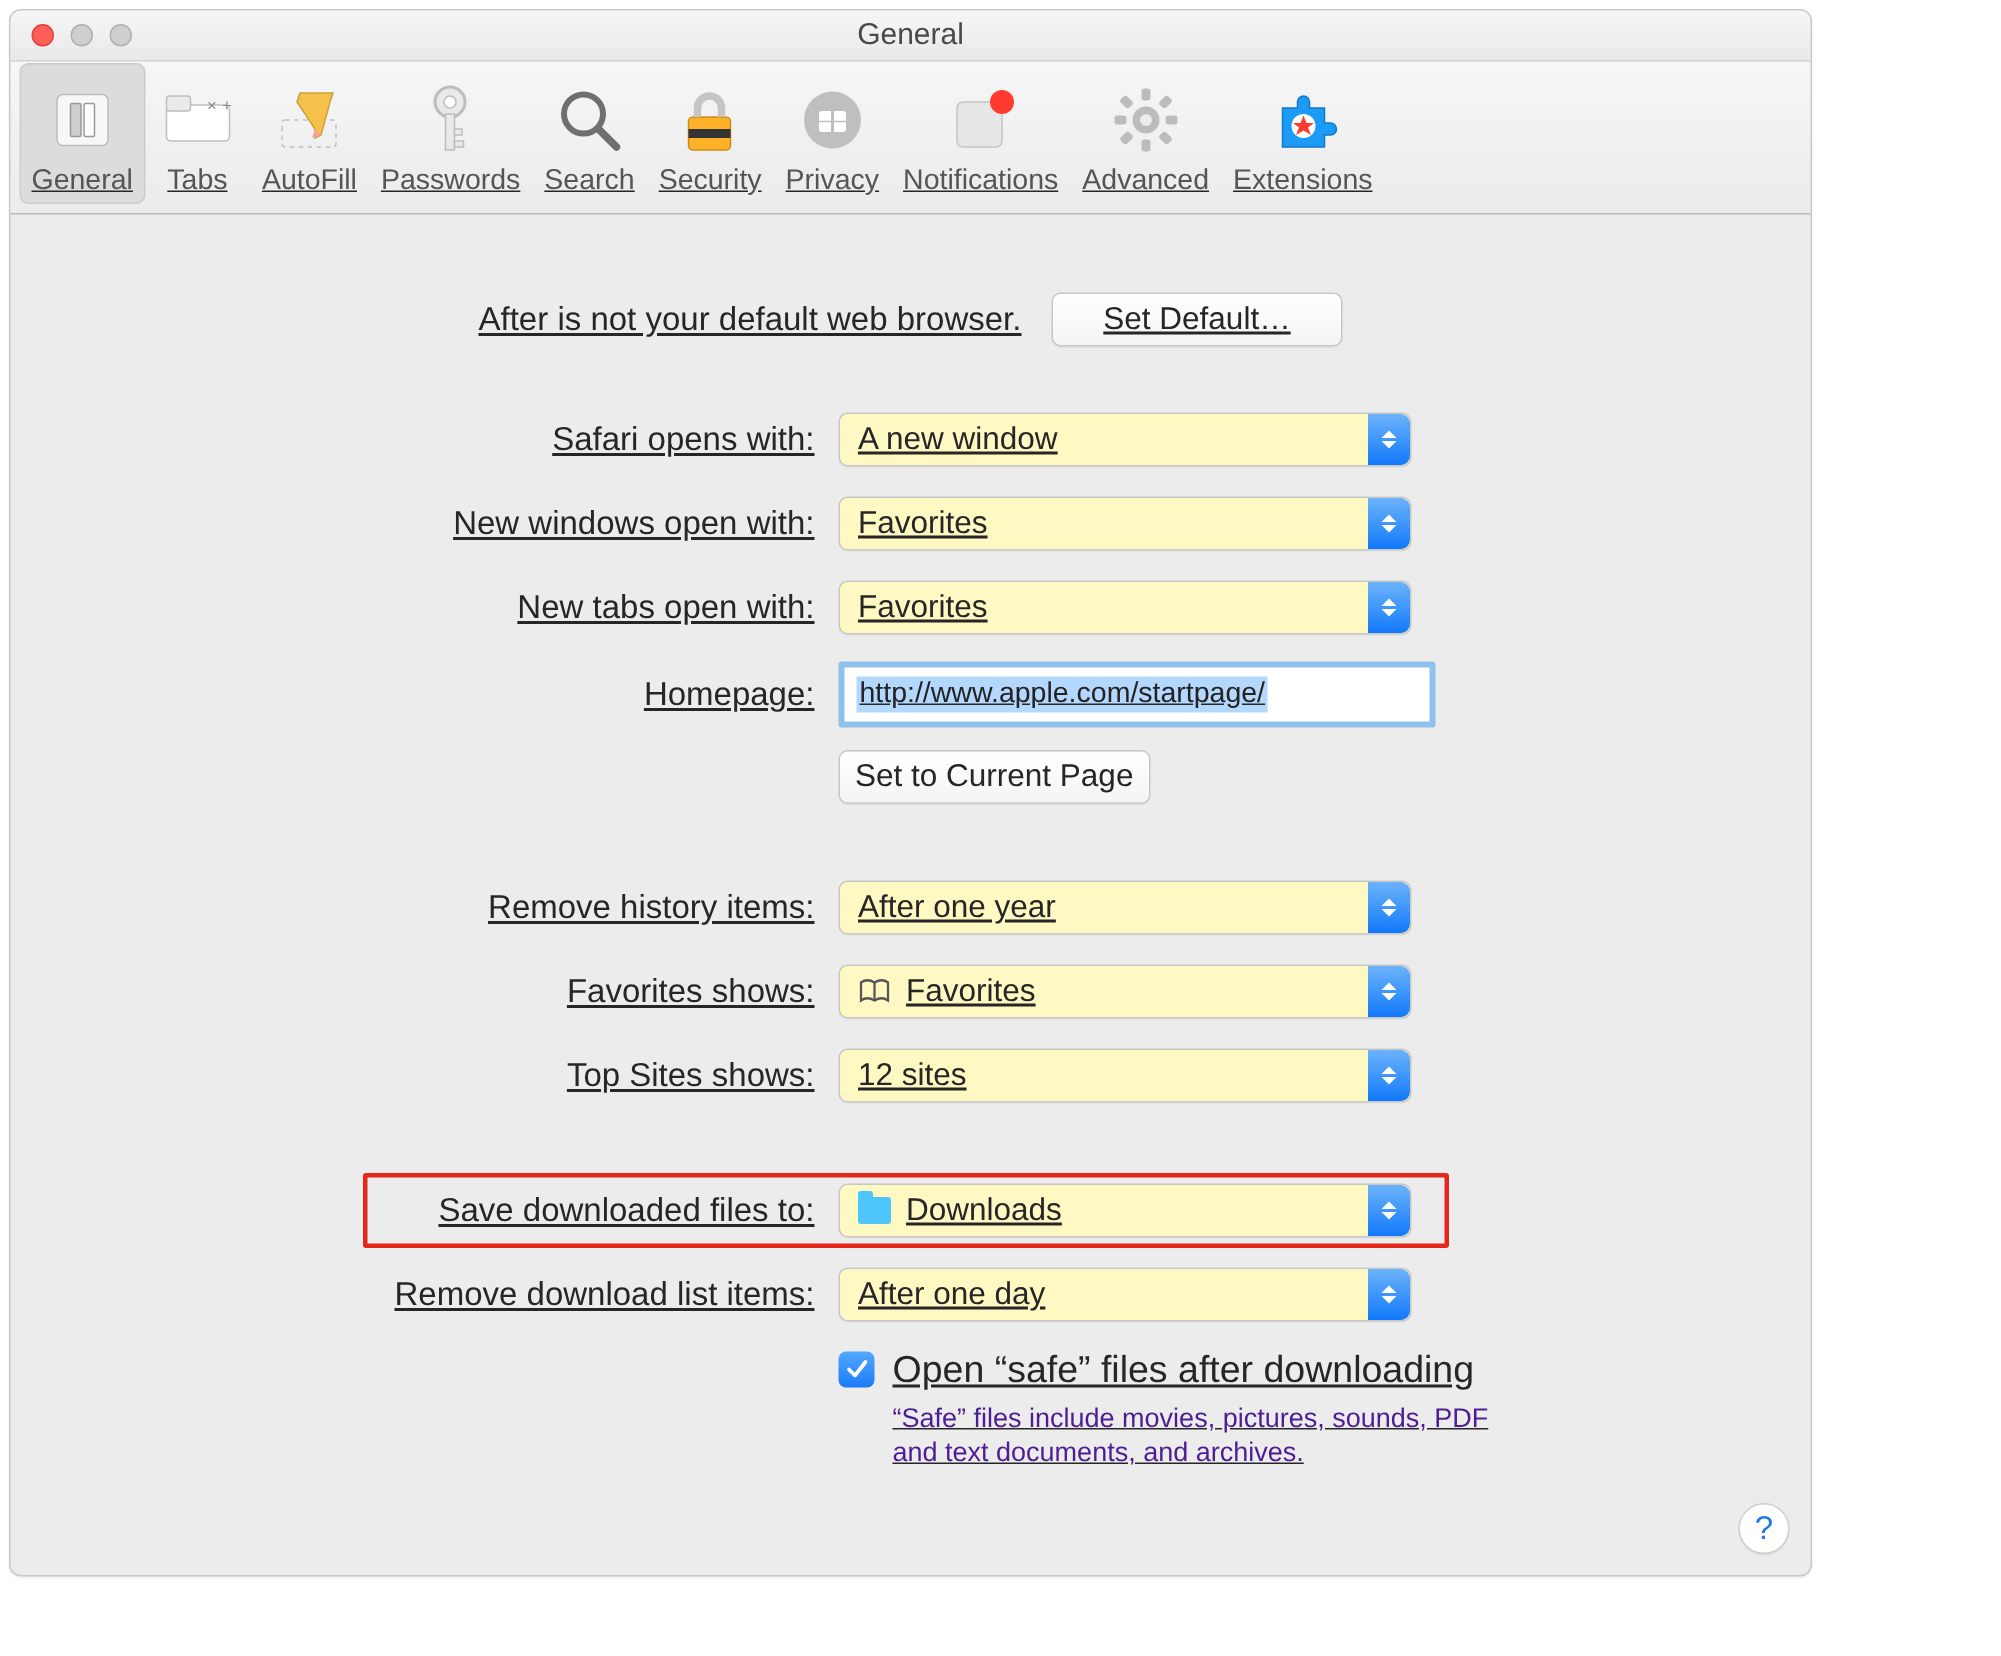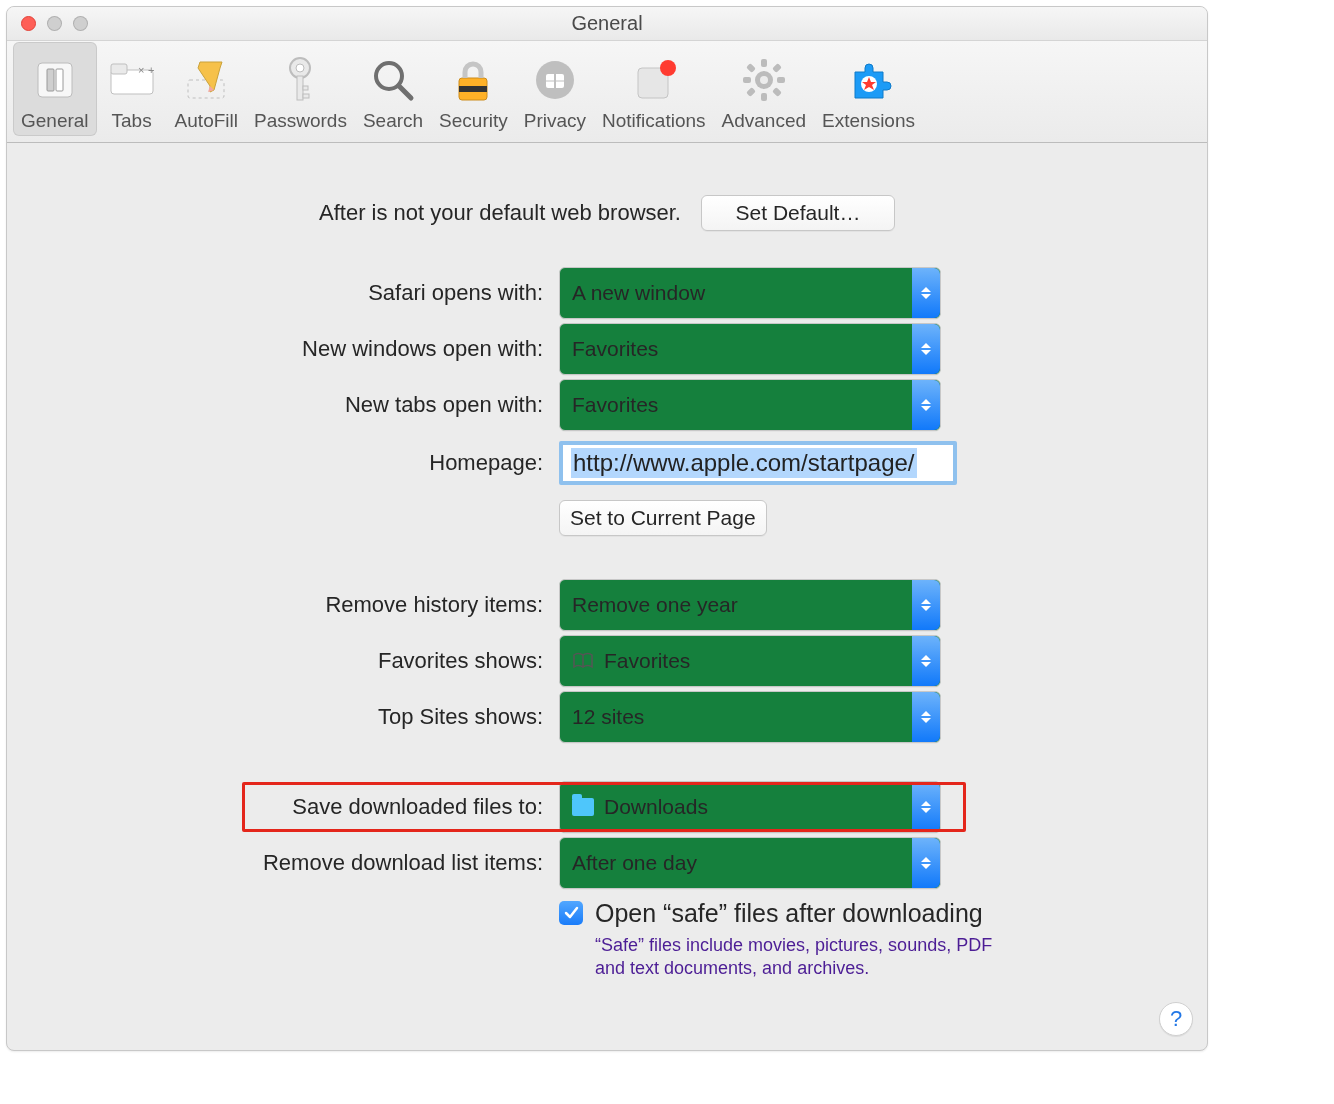--- a/index.html
+++ b/index.html
@@ -13,20 +13,21 @@
   .window {
     width: 1202px;
     height: 1045px;
     background: #ececec;
     border-radius: 8px;
     border: 1px solid #c8c8c8;
     overflow: hidden;
     position: relative;
     box-shadow: 0 1px 2px rgba(0,0,0,0.08);
     margin: 6px;
+    text-decoration: underline;
   }
   .titlebar {
     height: 34px;
     background: linear-gradient(#f6f6f6, #e9e9e9);
     border-bottom: 1px solid #d4d4d4;
     display: flex;
     align-items: center;
     position: relative;
   }
   .traffic-lights {
@@ -90,22 +91,22 @@
     padding-right: 16px;
     font-size: 22px;
     color: #262626;
   }
   .row .control {
     width: 396px;
     position:relative;
   }
   .select {
     width: 382px;
-    height: 52px;
-    background: #15803d;
+    height: 36px;
+    background: #fef9c3;
     border: 1px solid #c7c7c7;
     border-radius: 6px;
     display:flex;
     align-items:center;
     padding: 0 36px 0 12px;
     font-size: 21px;
     color:#262626;
     position:relative;
     box-shadow: 0 1px 0 rgba(0,0,0,0.03);
   }
@@ -130,21 +131,21 @@
     width: 398px;
     height: 44px;
     border: 4px solid #8fc1ee;
     border-radius: 2px;
     background:#fff;
     display:flex; align-items:center;
     padding: 0 8px;
   }
   .text-input span{
     background:#b3d7fd;
-    font-size:24px;
+    font-size:19px;
     color:#222;
     padding: 1px 2px;
   }
   .btn {
     height: 36px;
     background: linear-gradient(#ffffff, #f4f4f4);
     border: 1px solid #c7c7c7;
     border-radius: 6px;
     padding: 0 10px;
     font-size: 21px;
@@ -390,21 +391,21 @@
         <button class="btn">Set to Current Page</button>
       </div>
     </div>
 
     <div class="gap"></div>
 
     <div class="row">
       <div class="label">Remove history items:</div>
       <div class="control">
         <div class="select">
-          <span>Remove one year</span>
+          <span>After one year</span>
           <span class="arrows"></span>
         </div>
       </div>
     </div>
 
     <div class="row">
       <div class="label">Favorites shows:</div>
       <div class="control">
         <div class="select">
           <span class="book-icon">

